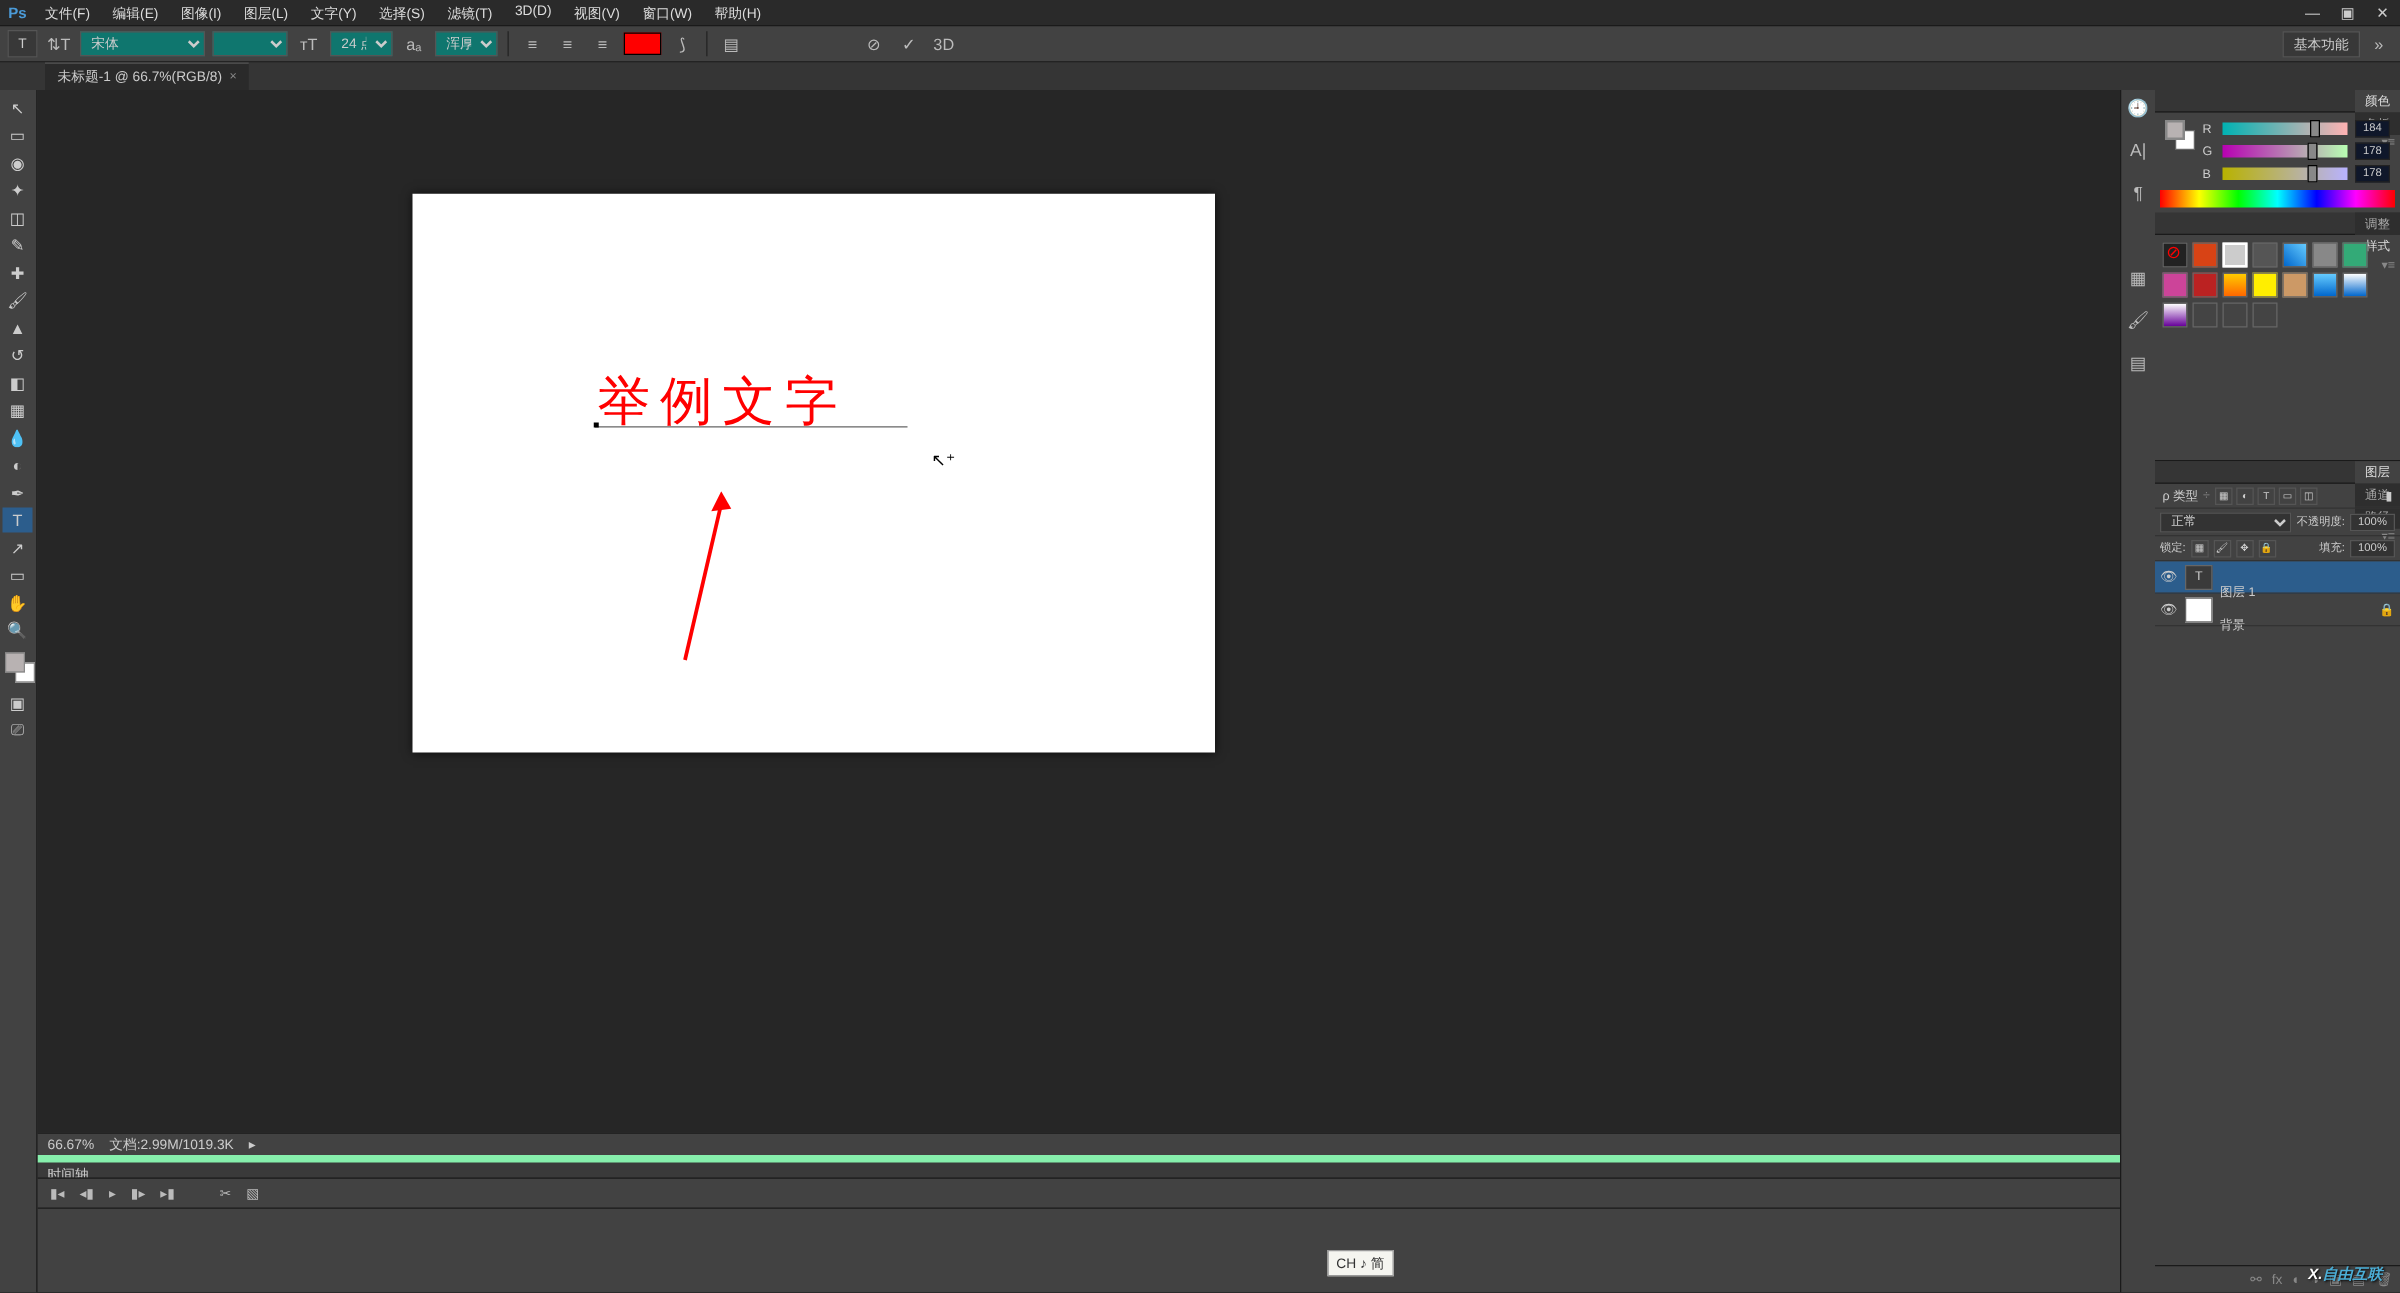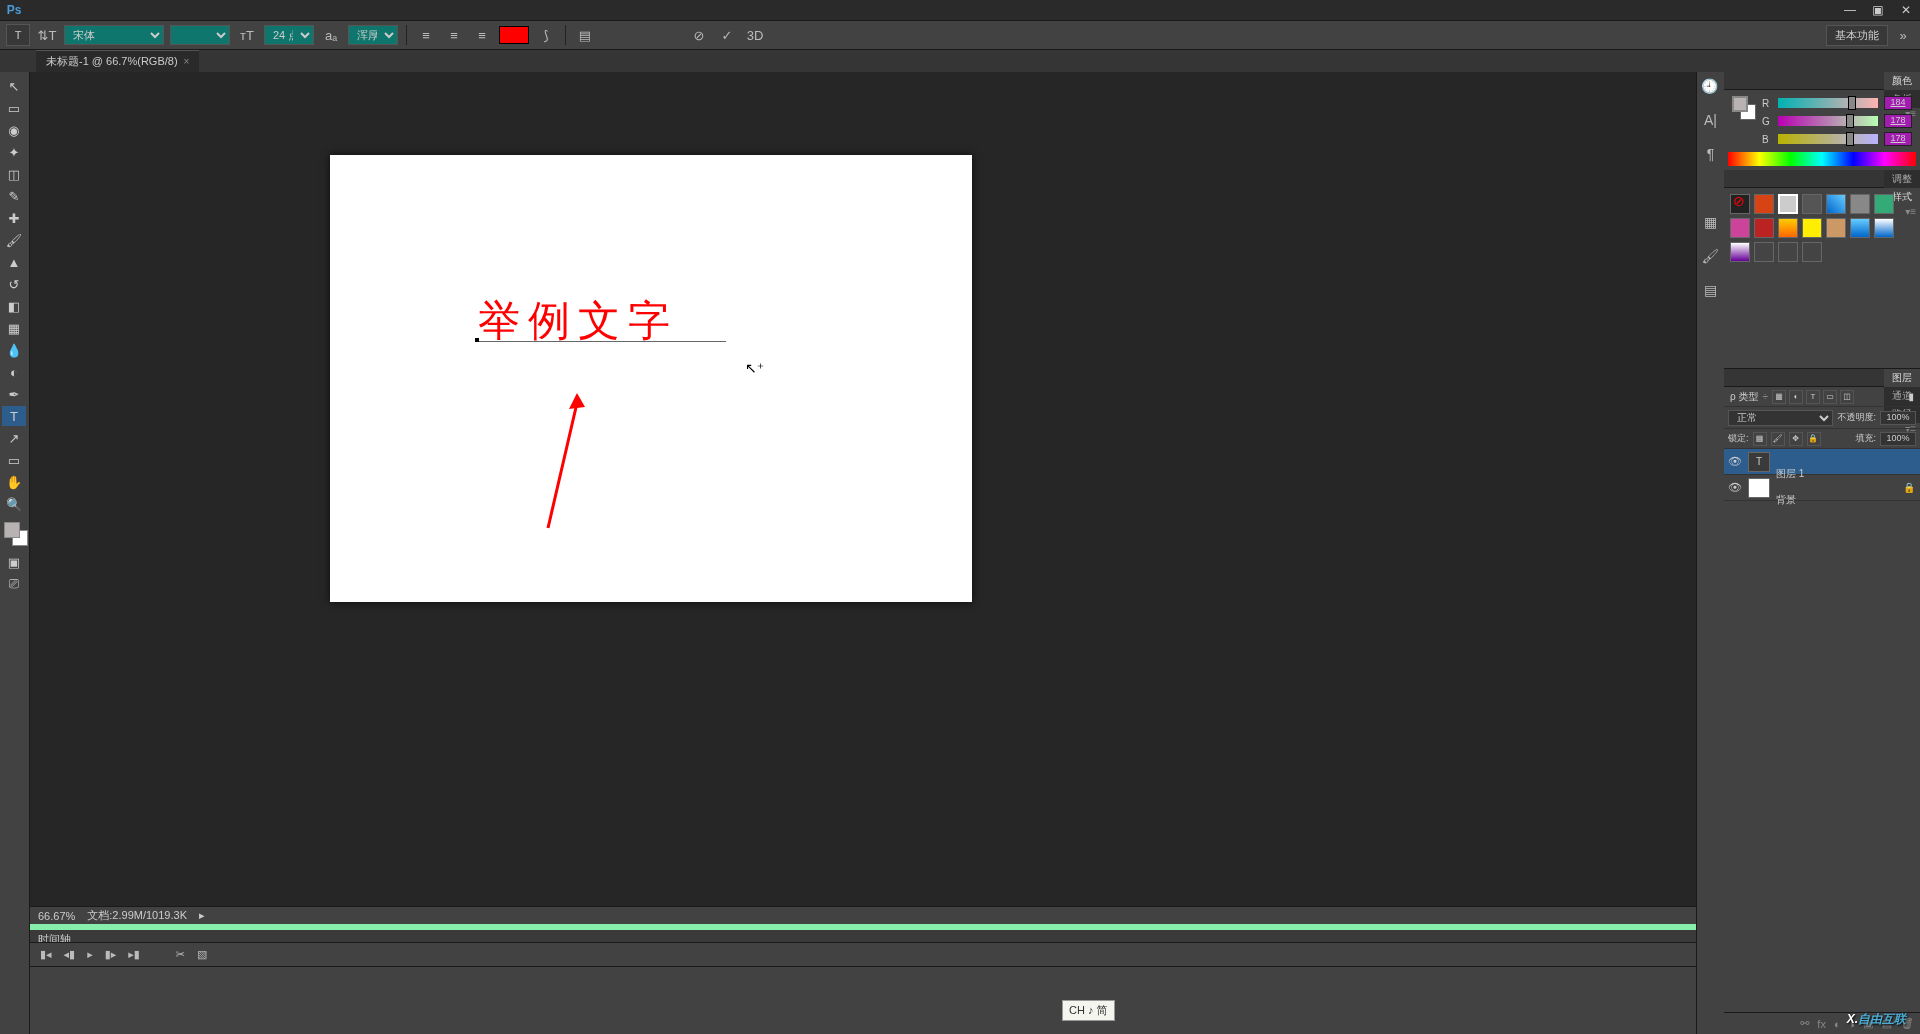--- a/index.html
+++ b/index.html
@@ -77,21 +77,21 @@
 .cs-fg { position: absolute; width: 16px; height: 16px; background: #b8b2b2; border: 2px solid #888; top: 0; left: 0; z-index: 2; }
 .cs-bg { position: absolute; width: 16px; height: 16px; background: #fff; border: 1px solid #666; top: 8px; left: 8px; }
 .rgb-sliders { flex: 1; display: flex; flex-direction: column; gap: 4px; }
 .rgb-row { display: flex; align-items: center; gap: 6px; }
 .rgb-label { width: 10px; font-size: 10px; }
 .rgb-slider { flex: 1; height: 10px; position: relative; }
 .rgb-slider.r { background: linear-gradient(to right, #00b2b2, #ffb2b2); }
 .rgb-slider.g { background: linear-gradient(to right, #b800b2, #b8ffb2); }
 .rgb-slider.b { background: linear-gradient(to right, #b8b200, #b8b2ff); }
 .rgb-thumb { position: absolute; top: -2px; width: 8px; height: 14px; background: #888; border: 1px solid #000; }
-.rgb-val { width: 28px; height: 14px; background: #a21caf; border: 1px solid #222; font-size: 9px; text-align: center; text-decoration: underline; }
+.rgb-val { width: 28px; height: 14px; background: #0f172a; border: 1px solid #222; font-size: 9px; text-align: center; }
 .spectrum { height: 14px; background: linear-gradient(to right, #f00, #ff0, #0f0, #0ff, #00f, #f0f, #f00); margin: 0 4px 4px 4px; }
 
 
 .adj-panel { padding: 6px; }
 .style-grid { display: flex; flex-wrap: wrap; gap: 4px; }
 .style-sw { width: 20px; height: 20px; border: 1px solid #666; }
 
 
 .layers-panel { flex: 1; display: flex; flex-direction: column; border-top: 1px solid #1a1a1a; margin-top: 100px; }
 .layer-toolbar { height: 20px; display: flex; align-items: center; padding: 0 6px; gap: 4px; border-bottom: 1px solid #333; font-size: 10px; }
@@ -117,20 +117,33 @@
 
 
 .watermark { position: absolute; bottom: 6px; right: 14px; font-size: 12px; font-style: italic; font-weight: bold; color: #4baed6; text-shadow: 1px 1px 2px #000; }
 .watermark .x { color: #fff; }
 </style>
 </head>
 <body>
 
 <div class="title-bar">
   <div class="ps-logo">Ps</div>
+  <div class="menu-bar">
+    <div class="menu-item">文件(F)</div>
+    <div class="menu-item">编辑(E)</div>
+    <div class="menu-item">图像(I)</div>
+    <div class="menu-item">图层(L)</div>
+    <div class="menu-item">文字(Y)</div>
+    <div class="menu-item">选择(S)</div>
+    <div class="menu-item">滤镜(T)</div>
+    <div class="menu-item">3D(D)</div>
+    <div class="menu-item">视图(V)</div>
+    <div class="menu-item">窗口(W)</div>
+    <div class="menu-item">帮助(H)</div>
+  </div>
   <div class="win-controls">
     <div class="win-btn">—</div>
     <div class="win-btn">▣</div>
     <div class="win-btn">✕</div>
   </div>
 </div>
 
 <div class="options-bar">
   <div class="opt-tool">T</div>
   <div class="opt-icon">⇅T</div>

